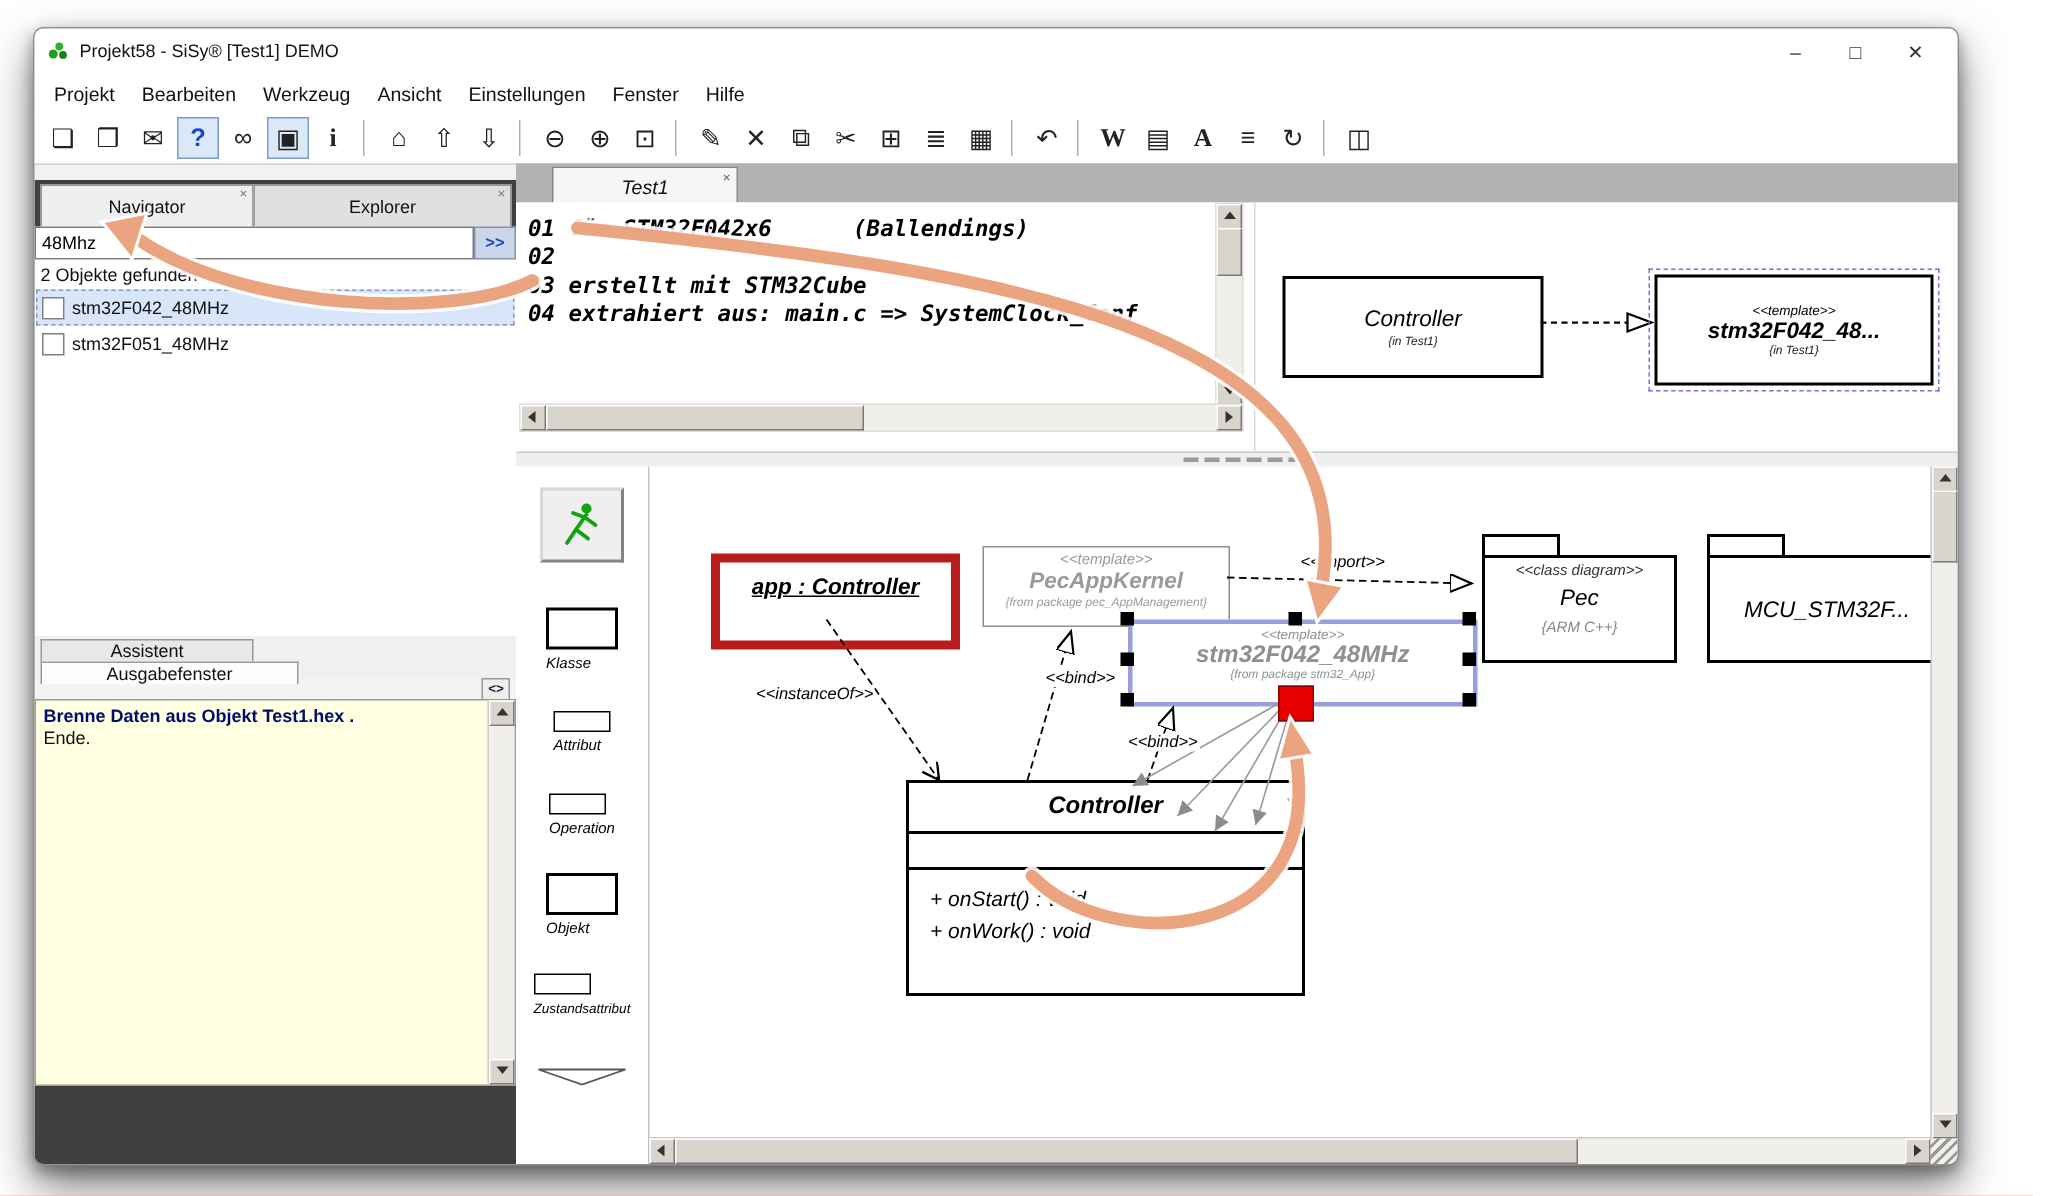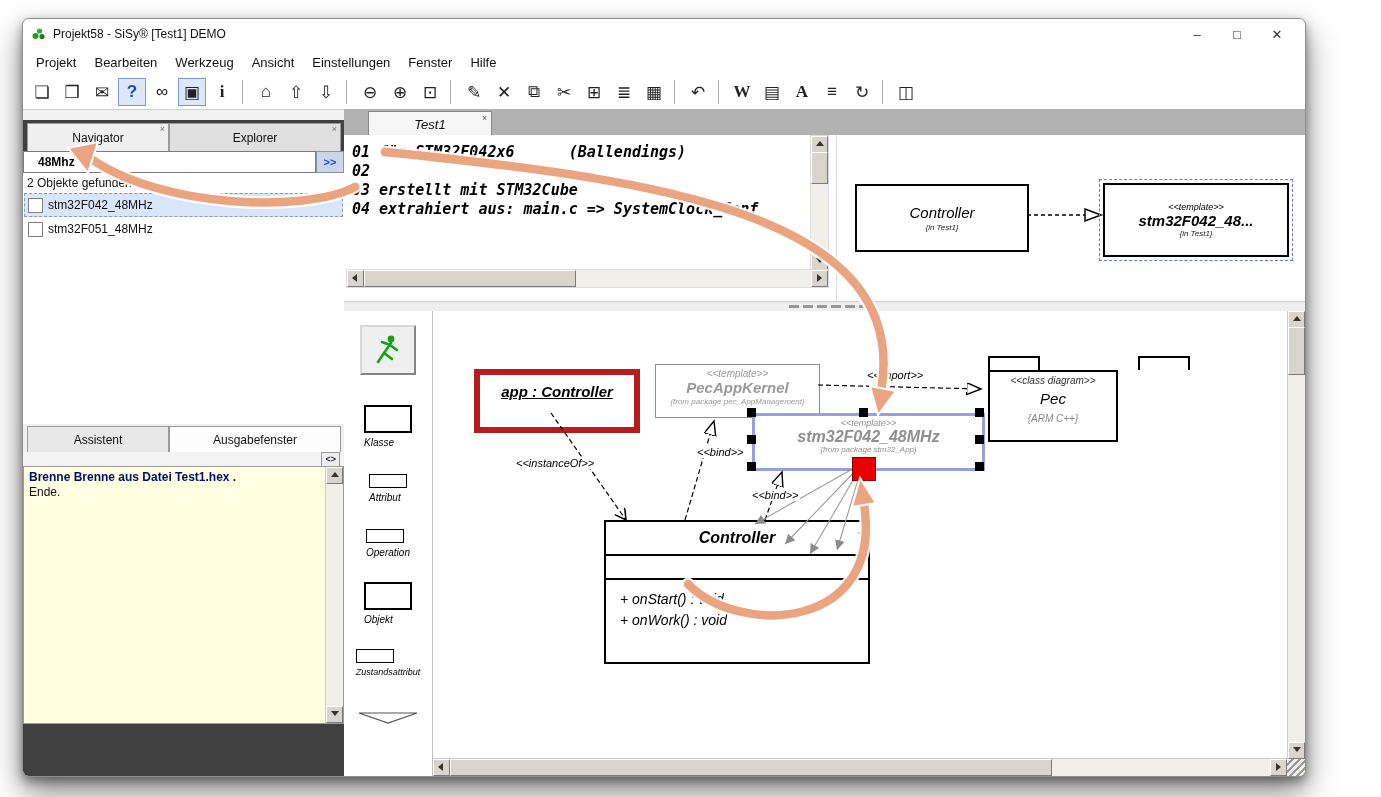--- a/index.html
+++ b/index.html
@@ -31,29 +31,29 @@
              border-right:1px solid #9a9a9a;display:flex;flex-direction:column;}
   .lp-tabs{height:28px;display:flex;padding:3px 0 0 4px;}
   .lptab{position:relative;border:1px solid #9a9a9a;border-bottom:none;font-size:12px;color:#111;
          display:flex;align-items:center;justify-content:center;}
   .lptab.nav{width:140px;background:#efefef;}
   .lptab.exp{width:170px;background:#e0e0e0;}
   .lptab.assist{width:140px;background:#e8e8e8;}
   .lptab.ausgabe{width:170px;background:#fdfdfd;}
   .tabx{position:absolute;top:0;right:3px;font-size:9px;color:#777;}
   .searchrow{height:22px;display:flex;}
-  .searchinput{flex:1;border:1px solid #7a7a7a;font-size:12px;padding:1px 14px;font-family:"Liberation Sans",sans-serif;font-weight:bold;}
+  .searchinput{flex:1;border:1px solid #7a7a7a;font-size:12px;padding:1px 4px;font-family:"Liberation Sans",sans-serif;}
   .gobtn{width:28px;background:#ccd6ea;border:1px solid #8894ad;color:#2244cc;font-weight:bold;font-size:11px;}
   .listregion{flex:1;background:#fff;overflow:hidden;}
   .resultcount{font-size:12px;padding:3px 4px;color:#111;}
   .listitem{height:22px;display:flex;align-items:center;padding-left:3px;font-size:12px;
             border:1px solid transparent;margin:0 1px;color:#111;}
   .listitem.sel{background:#d9e6fa;border:1px dashed #8899bb;}
   .cb{width:13px;height:13px;background:#fff;border:1px solid #808080;margin-right:5px;}
-  .lp-tabs2{height:26px;display:flex;padding:2px 0 0 4px;background:#f0f0f0;}
+  .lp-tabs2{height:26px;display:flex;padding:2px 0 0 4px;background:#f0f0f0;flex-direction:column;}
   .minirow{height:14px;background:#f4f4f4;display:flex;justify-content:flex-end;align-items:center;padding-right:4px;}
   .codebtn{font-size:9px;font-weight:bold;border:1px solid #999;background:#eee;padding:0 3px;height:13px;line-height:12px;color:#223;}
   .output{height:250px;background:#ffffe1;border:1px solid #9a9a9a;position:relative;
           font-size:12px;padding:3px 22px 3px 5px;}
   .outline1{font-weight:bold;color:#000d6e;}
   .outline2{color:#111;margin-top:1px;}
   .lp-spacer{height:63px;}
   
   .scroll{background:#f1efe9;position:absolute;}
   .sbtn{position:absolute;width:15px;height:15px;background:#d9d5cd;
@@ -238,21 +238,21 @@
           <span>Assistent</span>
         </div>
         <div class="lptab ausgabe">
           <span>Ausgabefenster</span>
         </div>
       </div>
       <div class="minirow">
         <span class="codebtn">&lt;&gt;</span>
       </div>
       <div class="output">
-        <div class="outline1">Brenne Brenne aus Datei Test1.hex .</div>
+        <div class="outline1">Brenne Daten aus Objekt Test1.hex .</div>
         <div class="outline2">Ende.</div>
         <div class="scroll" style="right:0;top:0;width:17px;height:100%;border-left:1px solid #ccc;">
           <div class="sbtn" style="left:0;top:0;">
               <div class="arr up"></div>
             </div>
           <div class="sbtn" style="left:0;bottom:0;">
               <div class="arr down"></div>
             </div>
         </div>
       </div>
@@ -427,32 +427,35 @@
             <div class="foldertab"></div>
             <div class="folderbody" style="height:68px;">
               <div class="pkgst">&lt;&lt;class diagram&gt;&gt;</div>
               <div class="pkgtitle">Pec</div>
               <div class="pkgsub">{ARM C++}</div>
             </div>
           </div>
 
           <div class="folder" style="left:705px;top:45px;width:160px;">
             <div class="foldertab"></div>
+            <div class="folderbody" style="height:68px;">
+              <div class="mcutitle">MCU_STM32F...</div>
+            </div>
           </div>
 
           <div class="node ctrlclass">
             <div class="cctitle">Controller</div>
             <div class="ccempty"></div>
             <div class="ccmembers">
               <div>+ onStart() : void</div>
               <div>+ onWork() : void</div>
             </div>
           </div>
 
-          <div class="edgelabel" style="left:82px;top:146px;">&lt;&lt;instanceOf&gt;&gt;</div>
+          <div class="edgelabel" style="left:70px;top:146px;">&lt;&lt;instanceOf&gt;&gt;</div>
           <div class="edgelabel" style="left:263px;top:135px;">&lt;&lt;bind&gt;&gt;</div>
           <div class="edgelabel" style="left:318px;top:178px;">&lt;&lt;bind&gt;&gt;</div>
           <div class="edgelabel" style="left:433px;top:58px;">&lt;&lt;import&gt;&gt;</div>
         </div>
 
         <div class="scroll canvasvscroll">
           <div class="sbtn" style="left:0;top:0;">
               <div class="arr up"></div>
             </div>
           <div class="thumb" style="left:0;top:16px;width:15px;height:46px;"></div>

